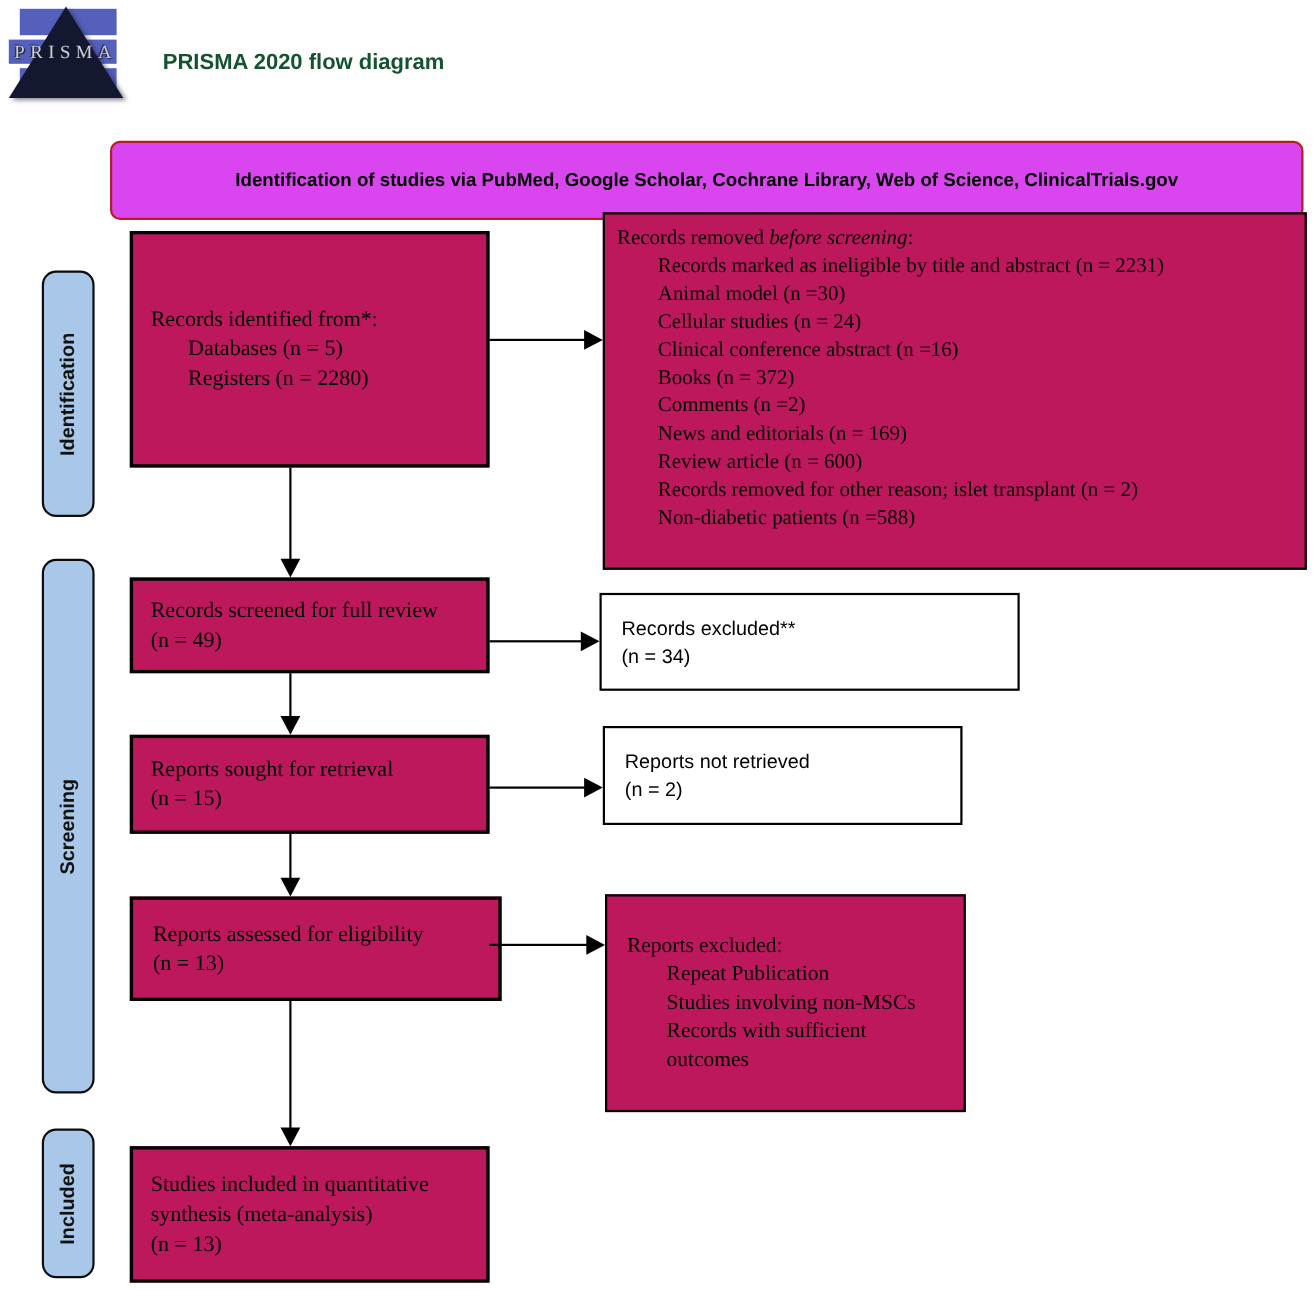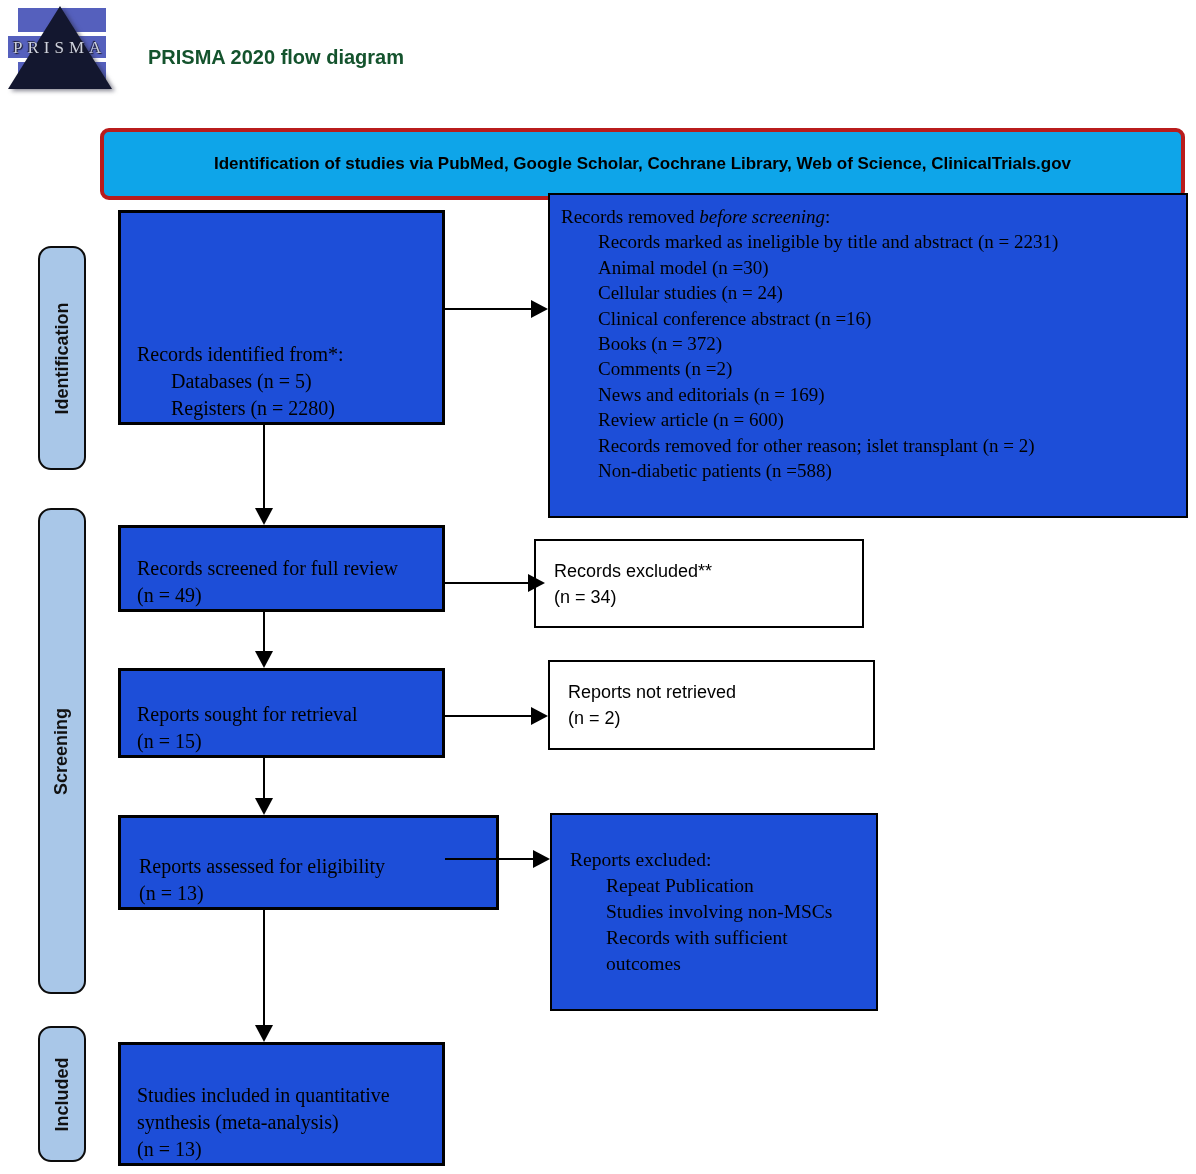--- a/index.html
+++ b/index.html
@@ -16,54 +16,54 @@
               border-left:52px solid transparent; border-right:52px solid transparent;
               border-bottom:83px solid #13172f; filter:drop-shadow(3px 2px 2px rgba(40,40,60,.55)); }
   .logo-word { position:absolute; left:5px; top:33px; width:100%;
                font-family:"Liberation Serif","DejaVu Serif",serif;
                font-size:17px; letter-spacing:5px; color:#cdd1dc;
                text-shadow:1px 1px 1px #1a1a2a, -1px -1px 1px #1a1a2a; }
   .page-title { position:absolute; left:148px; top:46px; font-size:20px; font-weight:bold; color:#14532d; }
 
   
   .banner { position:absolute; left:100px; top:128px; width:1085px; height:72px;
-            background:#0ea5e9; border:4px solid #b91c1c; border-radius:9px;
+            background:#d946ef; border:2px solid #b91c1c; border-radius:9px;
             display:flex; align-items:center; justify-content:center;
             font-size:17px; font-weight:bold; color:#000; }
 
   
   .stage { position:absolute; left:38px; width:48px; background:#A9C7E8;
            border:2px solid #0c0c0c; border-radius:13px;
            display:flex; align-items:center; justify-content:center; }
   .stage span { transform:rotate(-90deg); white-space:nowrap;
                 font-size:18px; font-weight:bold; color:#111; }
   .stage.identification { top:246px; height:224px; }
   .stage.screening      { top:508px; height:486px; }
   .stage.included       { top:1026px; height:136px; }
 
   
-  .fbox { position:absolute; background:#1d4ed8; border:3px solid #000; color:#000;
+  .fbox { position:absolute; background:#be185d; border:3px solid #000; color:#000;
           font-family:"Liberation Serif","DejaVu Serif",serif; font-size:20px; line-height:27px; }
-  .fbox.center { display:flex; flex-direction:column; justify-content:flex-end; }
+  .fbox.center { display:flex; flex-direction:column; justify-content:center; }
   .fbox .indent { padding-left:34px; }
 
   .box-identified { left:118px; top:210px;  width:327px; height:215px; padding-left:16px; }
   .box-screened   { left:118px; top:525px;  width:327px; height:87px;  padding-left:16px; }
   .box-sought     { left:118px; top:668px;  width:327px; height:90px;  padding-left:16px; }
-  .box-assessed   { left:118px; top:815px;  width:381px; height:95px;  padding-left:18px; }
+  .box-assessed   { left:118px; top:815px;  width:338px; height:95px;  padding-left:18px; }
   .box-included   { left:118px; top:1042px; width:327px; height:124px; padding-left:16px; }
 
   .box-removed { left:548px; top:193px; width:640px; height:325px; border-width:2px;
                  padding:9px 8px 0 11px; font-size:19px; line-height:25.4px; }
   .box-removed .indent { padding-left:37px; }
 
   .rbox-sans { position:absolute; background:#fff; border:2px solid #000; color:#000;
                font-family:"Liberation Sans","DejaVu Sans",sans-serif; font-size:18px; line-height:26px;
                display:flex; flex-direction:column; justify-content:center; padding-left:18px; }
-  .box-records-excluded { left:534px; top:539px; width:330px; height:89px; }
+  .box-records-excluded { left:545px; top:539px; width:382px; height:89px; }
   .box-not-retrieved    { left:548px; top:660px; width:327px; height:90px; }
 
   .box-reports-excluded { left:550px; top:813px; width:328px; height:198px; border-width:2px;
                           display:flex; flex-direction:column; justify-content:center;
                           padding-left:18px; font-size:19.5px; line-height:26px; }
   .box-reports-excluded .indent { padding-left:36px; }
 
   
   .hline { position:absolute; height:2px; background:#000; }
   .vline { position:absolute; width:2px; background:#000; }

